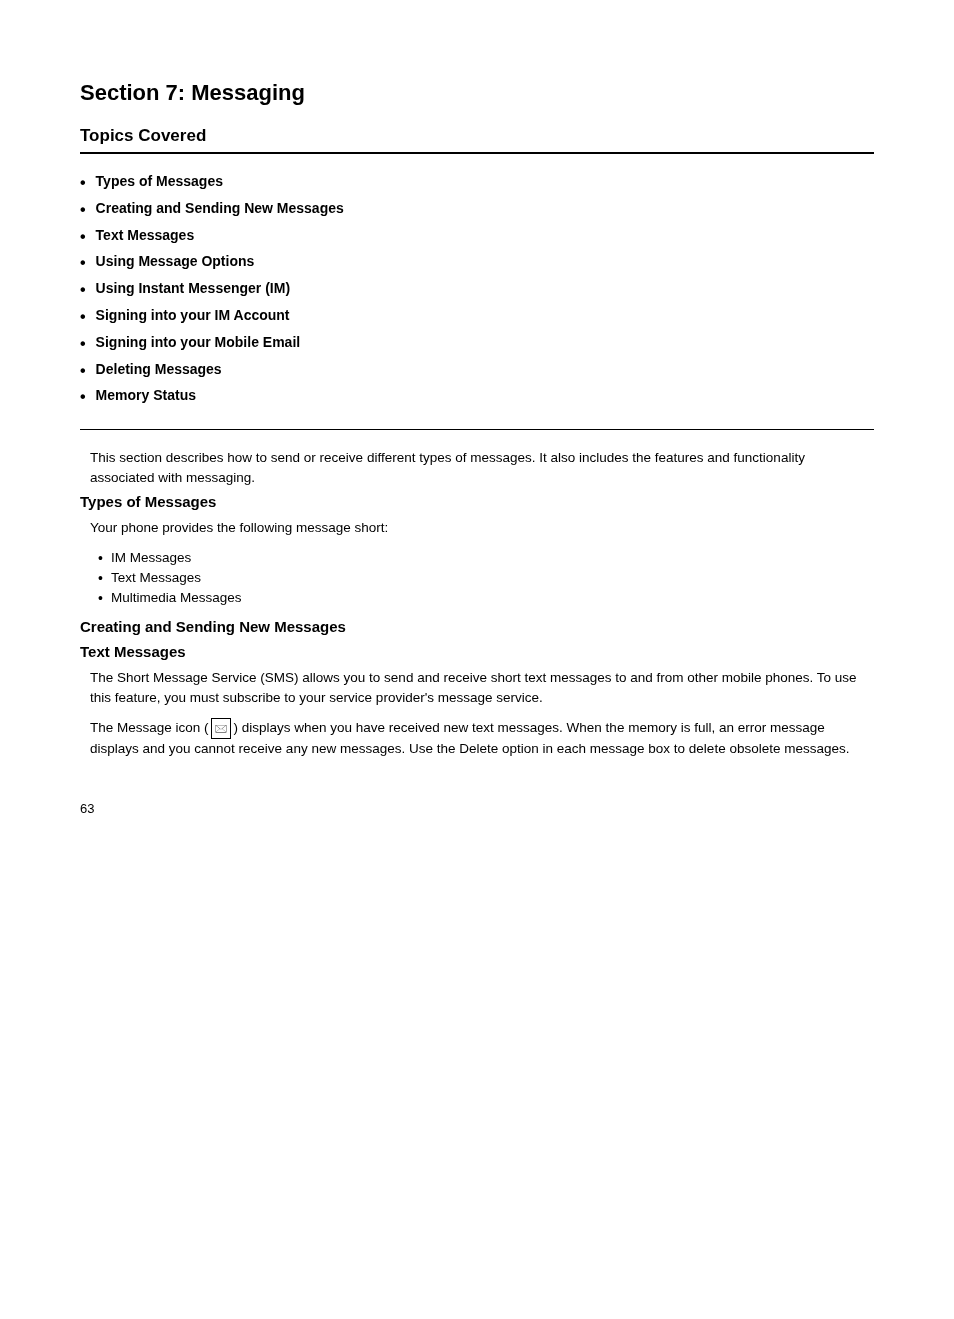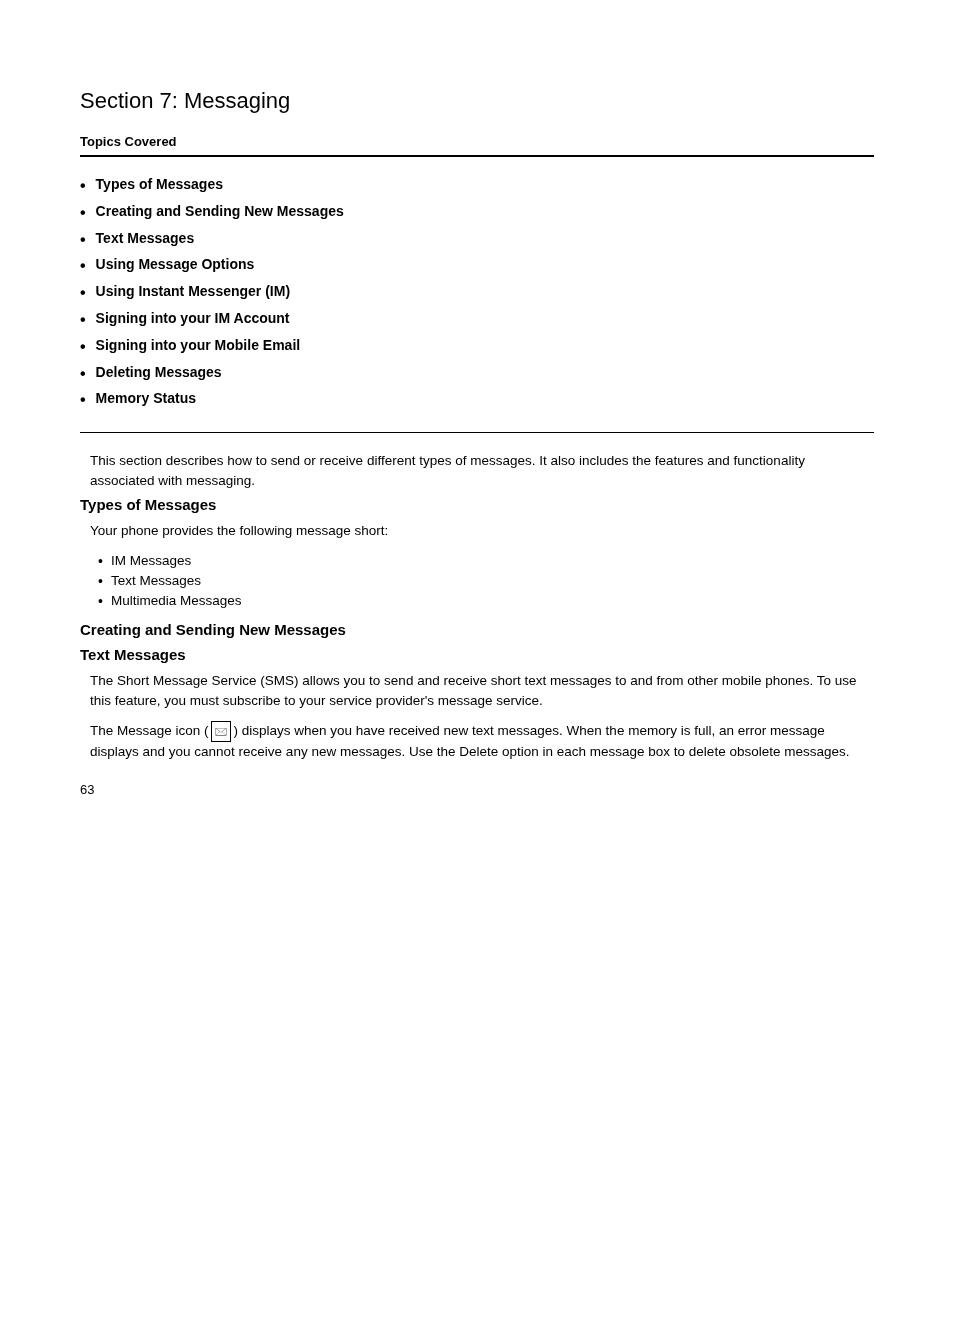--- a/index.html
+++ b/index.html
@@ -18,28 +18,28 @@
       padding: 60px 80px 60px 80px;
     }
 
     .page-container {
       max-width: 800px;
       margin: 0 auto;
     }
 
     .section-title {
       font-size: 22px;
-      font-weight: normal;
+      font-weight: bold;
       font-family: 'Arial Black', Arial, sans-serif;
       margin-bottom: 20px;
-      margin-top: 28px;
+      margin-top: 20px;
     }
 
     .topics-label {
-      font-size: 13px;
+      font-size: 17px;
       font-weight: bold;
       margin-bottom: 6px;
     }
 
     .divider {
       border: none;
       border-top: 2px solid #000;
       margin-bottom: 16px;
     }
 
@@ -110,21 +110,21 @@
     }
 
     .sub-list li::before {
       content: "•";
       margin-right: 8px;
       font-size: 14px;
     }
 
     .page-number {
       font-size: 13px;
-      margin-top: 20px;
+      margin-top: 42px;
     }
   </style>
 </head>
 <body>
 
 <div class="page-container">
 
   <h1 class="section-title">Section 7:  Messaging</h1>
 
   <p class="topics-label">Topics Covered</p>

